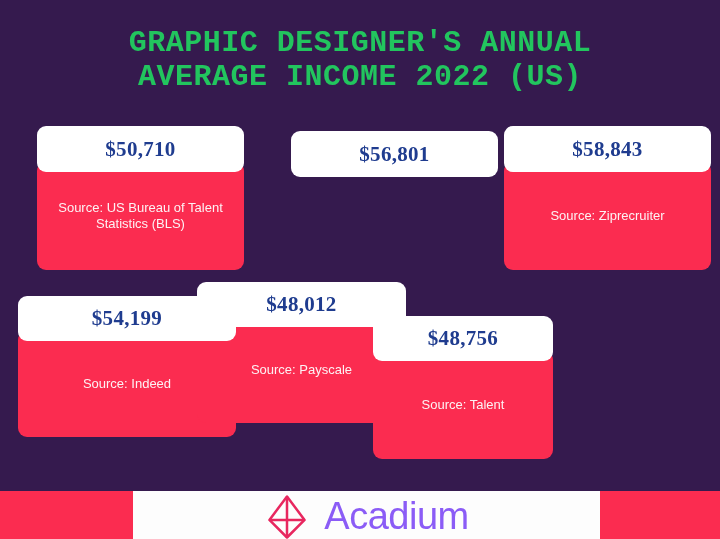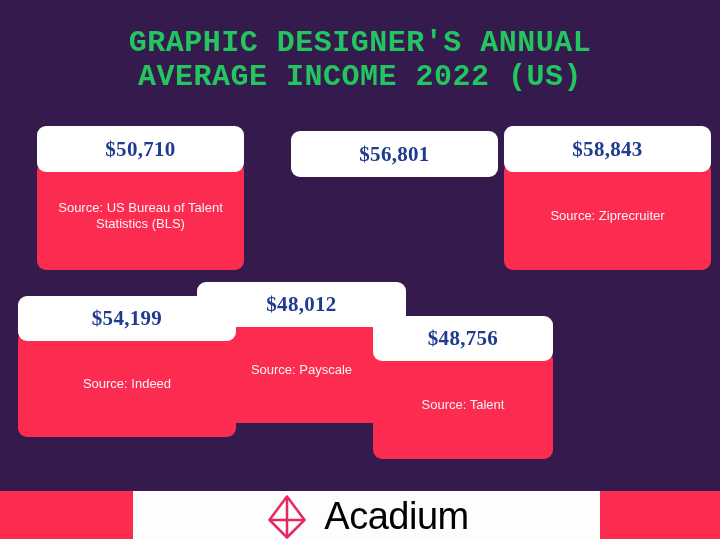--- a/index.html
+++ b/index.html
@@ -133,21 +133,21 @@
     width: 46px;
     height: 46px;
     display: block;
     flex: 0 0 auto;
     margin-top: 4px;
   }
   .logo-word {
     font-family: "Liberation Sans", sans-serif;
     font-size: 38px;
     font-weight: 400;
-    color: #000000;
+    color: #8b5cf6;
     letter-spacing: -0.5px;
     line-height: 1;
     margin-top: 2px;
   }
 </style>
 </head>
 <body>
 
 <div id="infographic">
 

